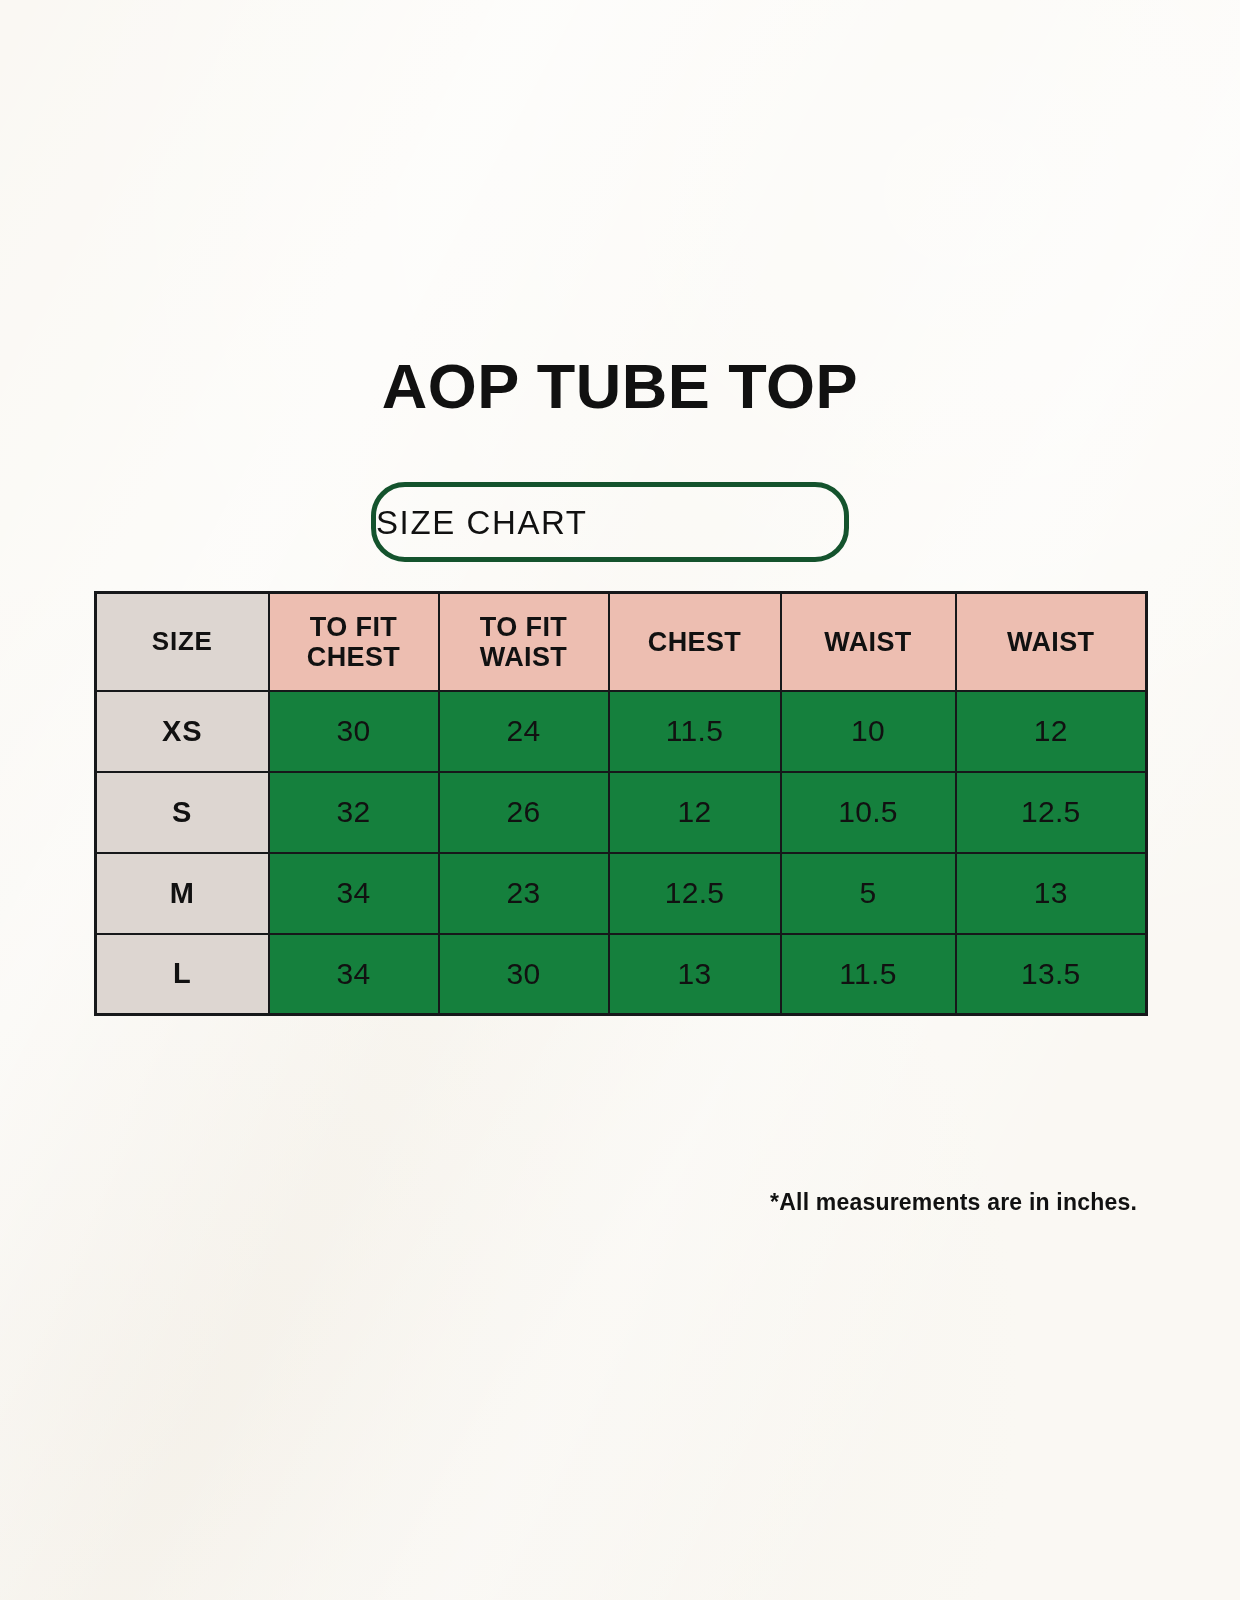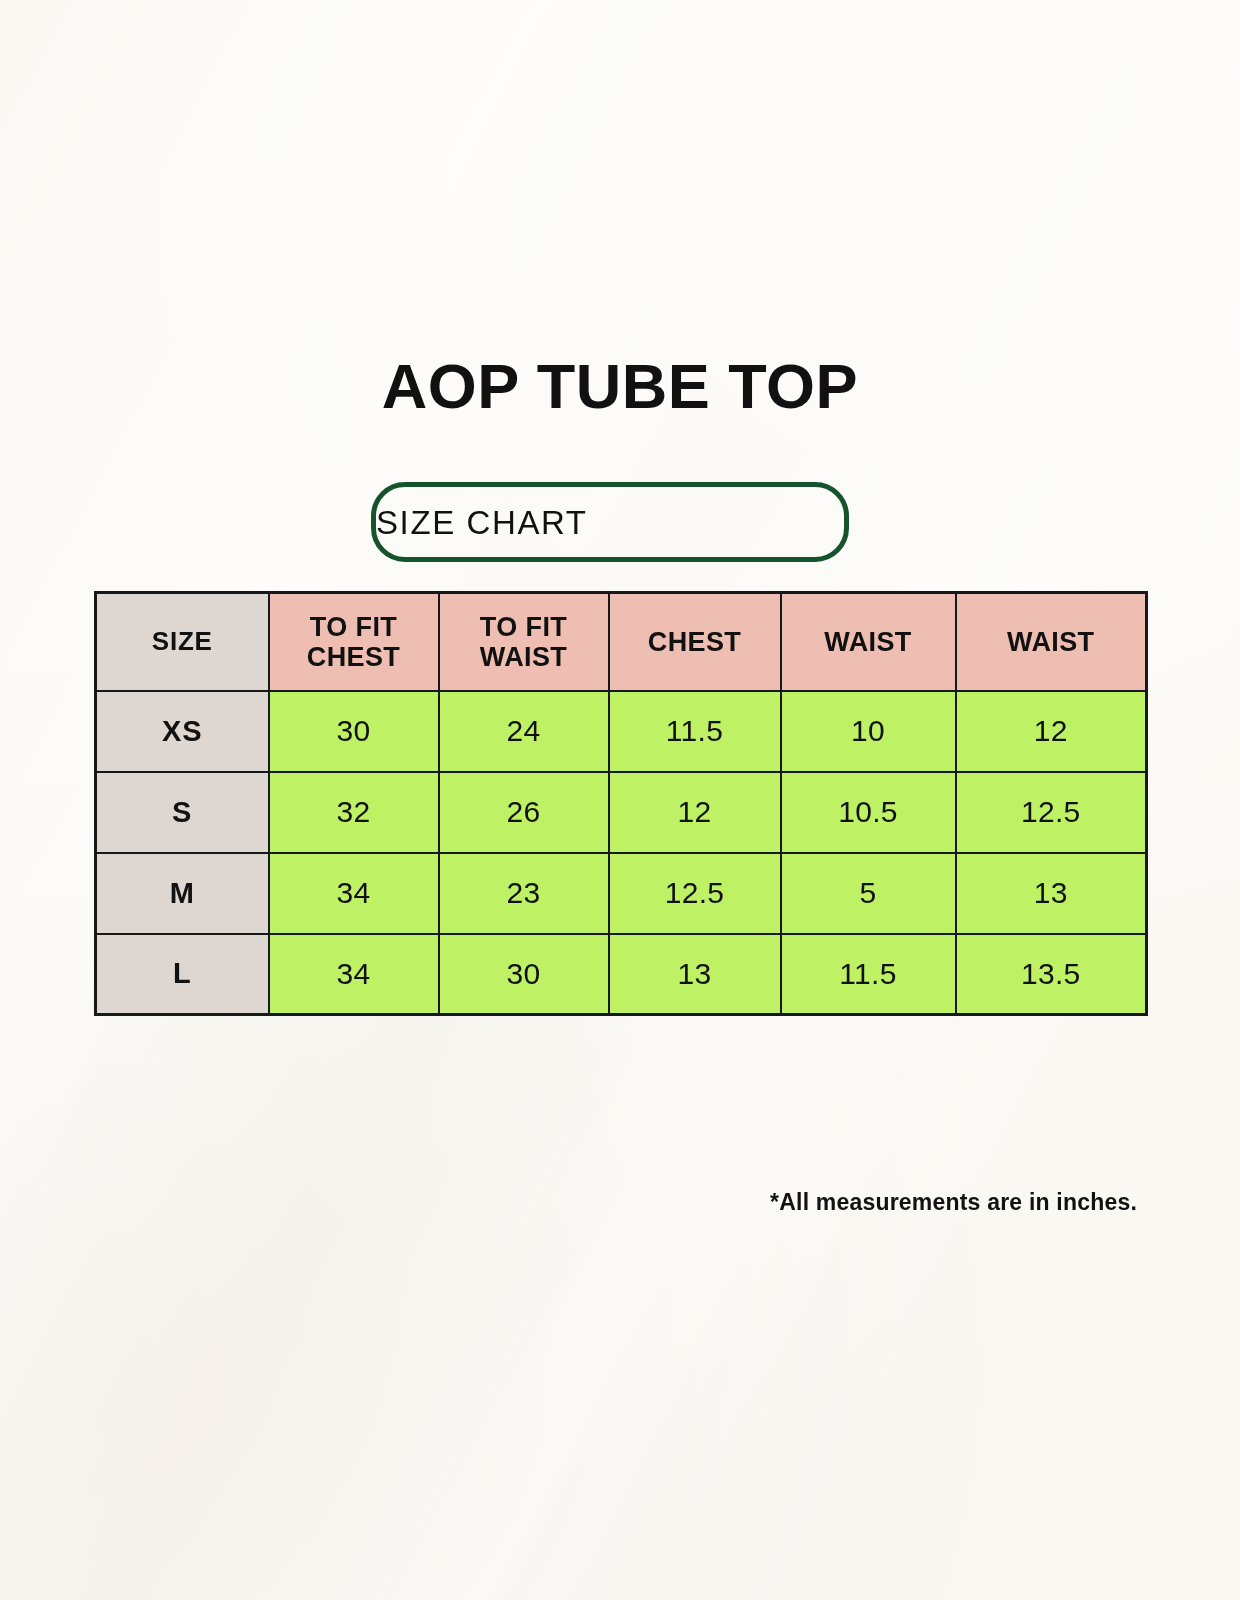--- a/index.html
+++ b/index.html
@@ -125,21 +125,21 @@
     font-size: 26px;
     letter-spacing: 0.8px;
   }
   thead th .hl { display: block; }
 
   
   tbody td {
     height: 81px;
     font-size: 30px;
     font-weight: 400;
-    background-color: #bef264;
+    background-color: #15803d;
     letter-spacing: 0.3px;
   }
   tbody td.size-cell {
     background-color: #ddd6d1;
     font-weight: 700;
     font-size: 29px;
     letter-spacing: 1px;
     margin-top: 20px;
   }
 

